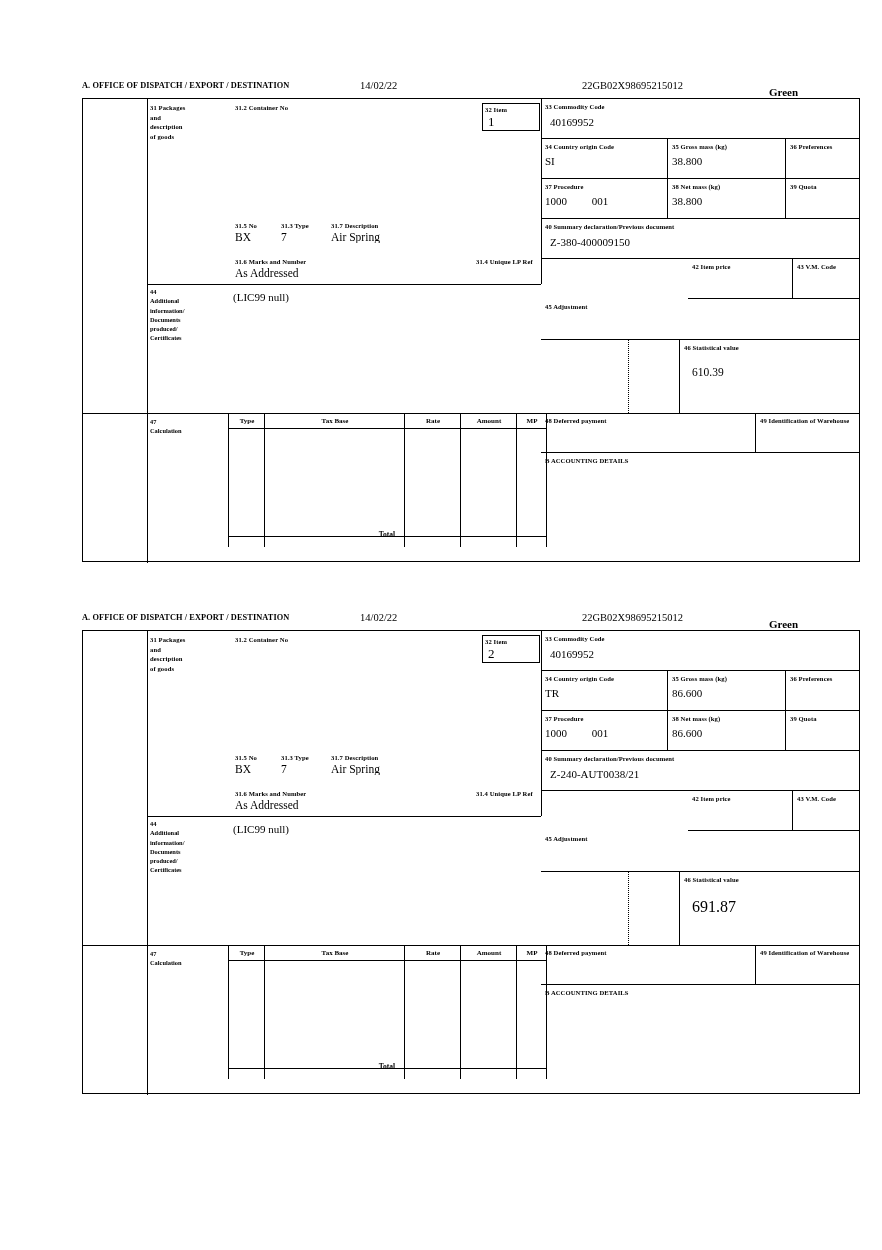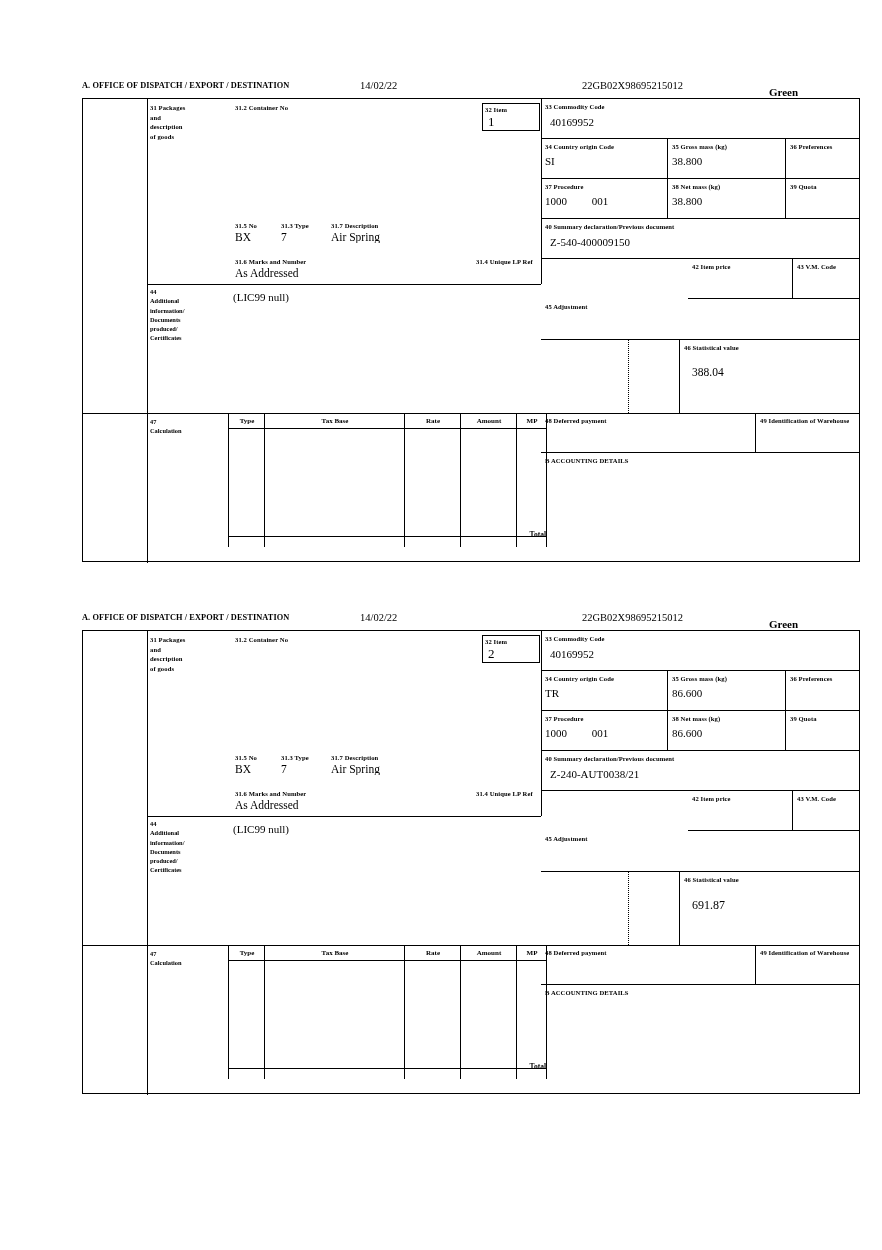--- a/index.html
+++ b/index.html
@@ -142,21 +142,21 @@
     top: 0;
     text-align: center;
     font-size: 7px;
     font-weight: bold;
     line-height: 14px;
   }
   .total {
     position: absolute;
     font-size: 7.5px;
     font-weight: bold;
-    text-align: right;
+    text-align: center;
   }
 </style>
 </head>
 <body>
 
 <div class="page">
 
   <div class="form form1">
 
     <div class="hdr">
@@ -231,41 +231,41 @@
         <div class="lbl" style="padding:3px 0 0 4px;">38 Net mass (kg)</div>
         <div class="val" style="padding:3px 0 0 4px;">38.800</div>
       </div>
       <div class="cell bb" style="left:703px; top:80px; width:74px; height:40px;">
         <div class="lbl" style="padding:3px 0 0 4px;">39 Quota</div>
         <div class="val" style="padding:3px 0 0 4px;"></div>
       </div>
 
       <div class="cell bb" style="left:458px; top:120px; width:319px; height:40px;">
         <div class="lbl" style="padding:3px 0 0 4px;">40 Summary declaration/Previous document</div>
-        <div class="val" style="padding:4px 0 0 9px;">Z-540-400009150</div>
+        <div class="val" style="padding:4px 0 0 9px;">Z-380-400009150</div>
       </div>
 
       <div class="cell bb br" style="left:605px; top:160px; width:105px; height:40px;">
         <div class="lbl" style="padding:3px 0 0 4px;">42 Item price</div>
         <div class="val" style="padding:3px 0 0 4px;"></div>
       </div>
       <div class="cell bb" style="left:710px; top:160px; width:67px; height:40px;">
         <div class="lbl" style="padding:3px 0 0 4px;">43 V.M. Code</div>
         <div class="val" style="padding:3px 0 0 4px;"></div>
       </div>
 
       <div class="cell bb" style="left:458px; top:200px; width:319px; height:41px;">
         <div class="lbl" style="padding:3px 0 0 4px;">45 Adjustment</div>
         <div class="val" style="padding:3px 0 0 4px;"></div>
       </div>
 
       <div class="dotline" style="left:545px; top:241px; height:73px;"></div>
       <div class="cell bl" style="left:596px; top:241px; width:181px; height:73px;">
         <div class="lbl" style="padding:3px 0 0 4px;">46 Statistical value</div>
-        <div class="val" style="padding:13px 0 0 12px; font-size:11.5px;">388.04</div>
+        <div class="val" style="padding:13px 0 0 12px; font-size:11.5px;">610.39</div>
       </div>
       <div class="hline" style="left:458px; top:314px; width:319px;"></div>
 
       <div class="cell lbl-sm" style="left:67px; top:188px; width:62px;">
         <div>44</div>
         <div>Additional</div>
         <div>information/</div>
         <div>Documents</div>
         <div>produced/</div>
         <div>Certificates</div>
@@ -407,21 +407,21 @@
       </div>
 
       <div class="cell bb" style="left:458px; top:200px; width:319px; height:41px;">
         <div class="lbl" style="padding:3px 0 0 4px;">45 Adjustment</div>
         <div class="val" style="padding:3px 0 0 4px;"></div>
       </div>
 
       <div class="dotline" style="left:545px; top:241px; height:73px;"></div>
       <div class="cell bl" style="left:596px; top:241px; width:181px; height:73px;">
         <div class="lbl" style="padding:3px 0 0 4px;">46 Statistical value</div>
-        <div class="val" style="padding:13px 0 0 12px; font-size:12px;">691.87</div>
+        <div class="val" style="padding:13px 0 0 12px; font-size:16px;">691.87</div>
       </div>
       <div class="hline" style="left:458px; top:314px; width:319px;"></div>
 
       <div class="cell lbl-sm" style="left:67px; top:188px; width:62px;">
         <div>44</div>
         <div>Additional</div>
         <div>information/</div>
         <div>Documents</div>
         <div>produced/</div>
         <div>Certificates</div>

